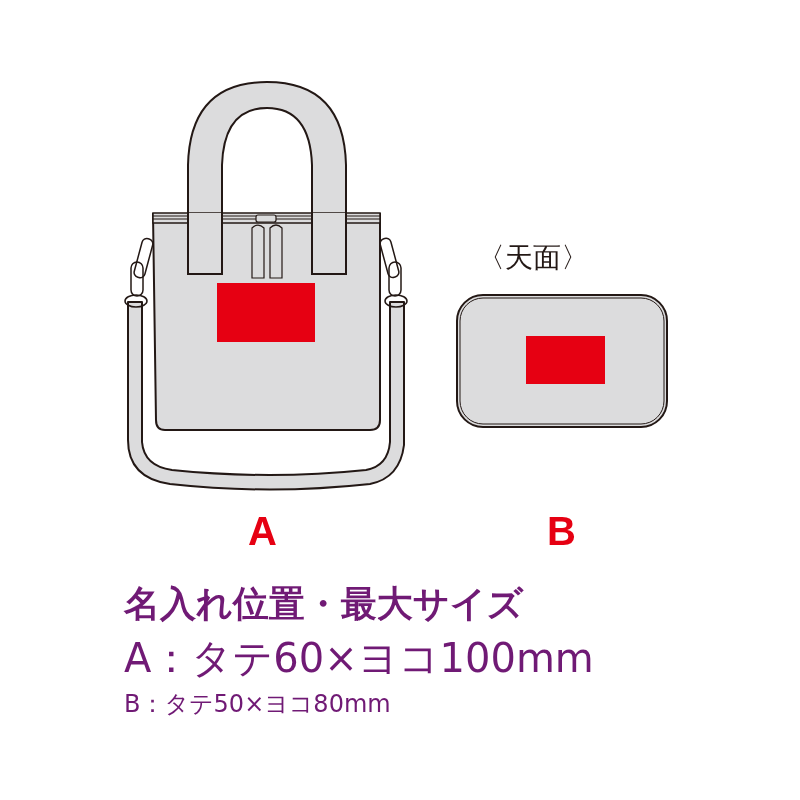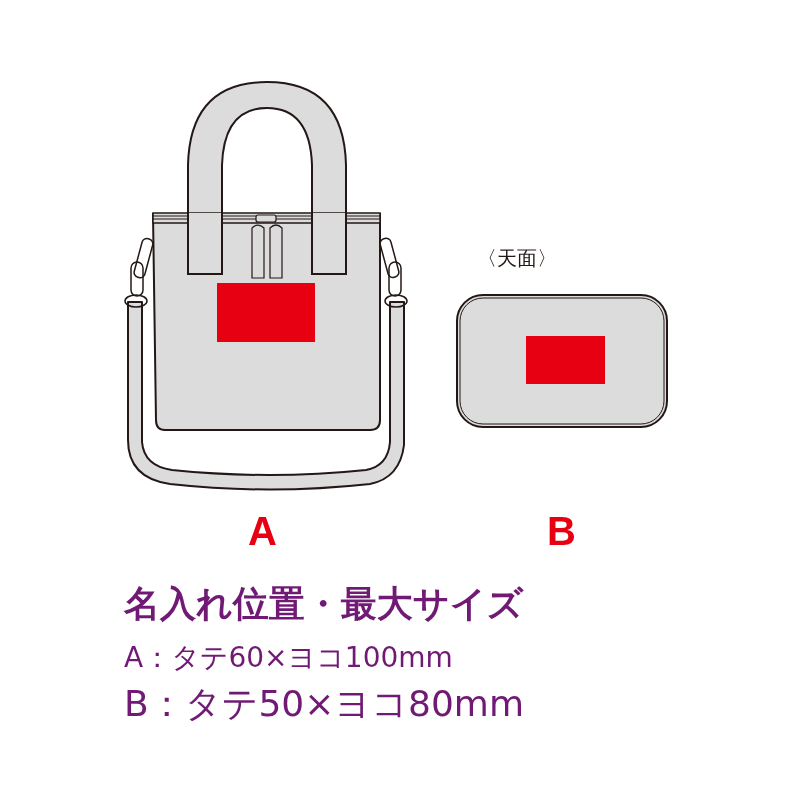--- a/index.html
+++ b/index.html
@@ -3,26 +3,26 @@
 <meta charset="utf-8">
 <style>
   html, body { margin: 0; padding: 0; background: #ffffff; }
   body { width: 800px; height: 800px; position: relative; overflow: hidden;
          font-family: "DejaVu Sans", "Liberation Sans", sans-serif; }
   #art { position: absolute; left: 0; top: 0; width: 800px; height: 800px; }
   .label-letter { position: absolute; font-family: "Liberation Sans", sans-serif;
                   font-weight: bold; font-size: 40px; line-height: 40px; }
   #label-a { left: 248px; top: 511px; }
   #label-b { left: 547px; top: 511px; }
-  #top-view-caption { position: absolute; left: 477px; top: 242px; font-size: 20px;
+  #top-view-caption { position: absolute; left: 477px; top: 242px; font-size: 28px;
                       line-height: 32px; color: #231815; letter-spacing: 0px; }
   .info { position: absolute; left: 124px; color: #701a75; white-space: nowrap; }
   #info-title { top: 582px; font-size: 36px; line-height: 44px; font-weight: bold; }
-  #info-a { top: 636px; font-size: 28px; line-height: 44px; }
-  #info-b { top: 682px; font-size: 36px; line-height: 44px; }
+  #info-a { top: 636px; font-size: 40px; line-height: 44px; }
+  #info-b { top: 682px; font-size: 24px; line-height: 44px; }
 </style>
 </head>
 <body>
 
 <svg id="art" viewBox="0 0 800 800" xmlns="http://www.w3.org/2000/svg">
 
   <g fill="#dcdcdd" stroke="#231815" stroke-width="2" stroke-linejoin="round">
     <path d="M128,302 L128,440 Q128,478 170,484 Q270,495 370,484 Q400,478 404,445 L404,302 L390,302 L390,442 Q388,466 366,470 Q270,480 172,470 Q144,466 142,442 L142,302 Z"></path>
   </g>
 

